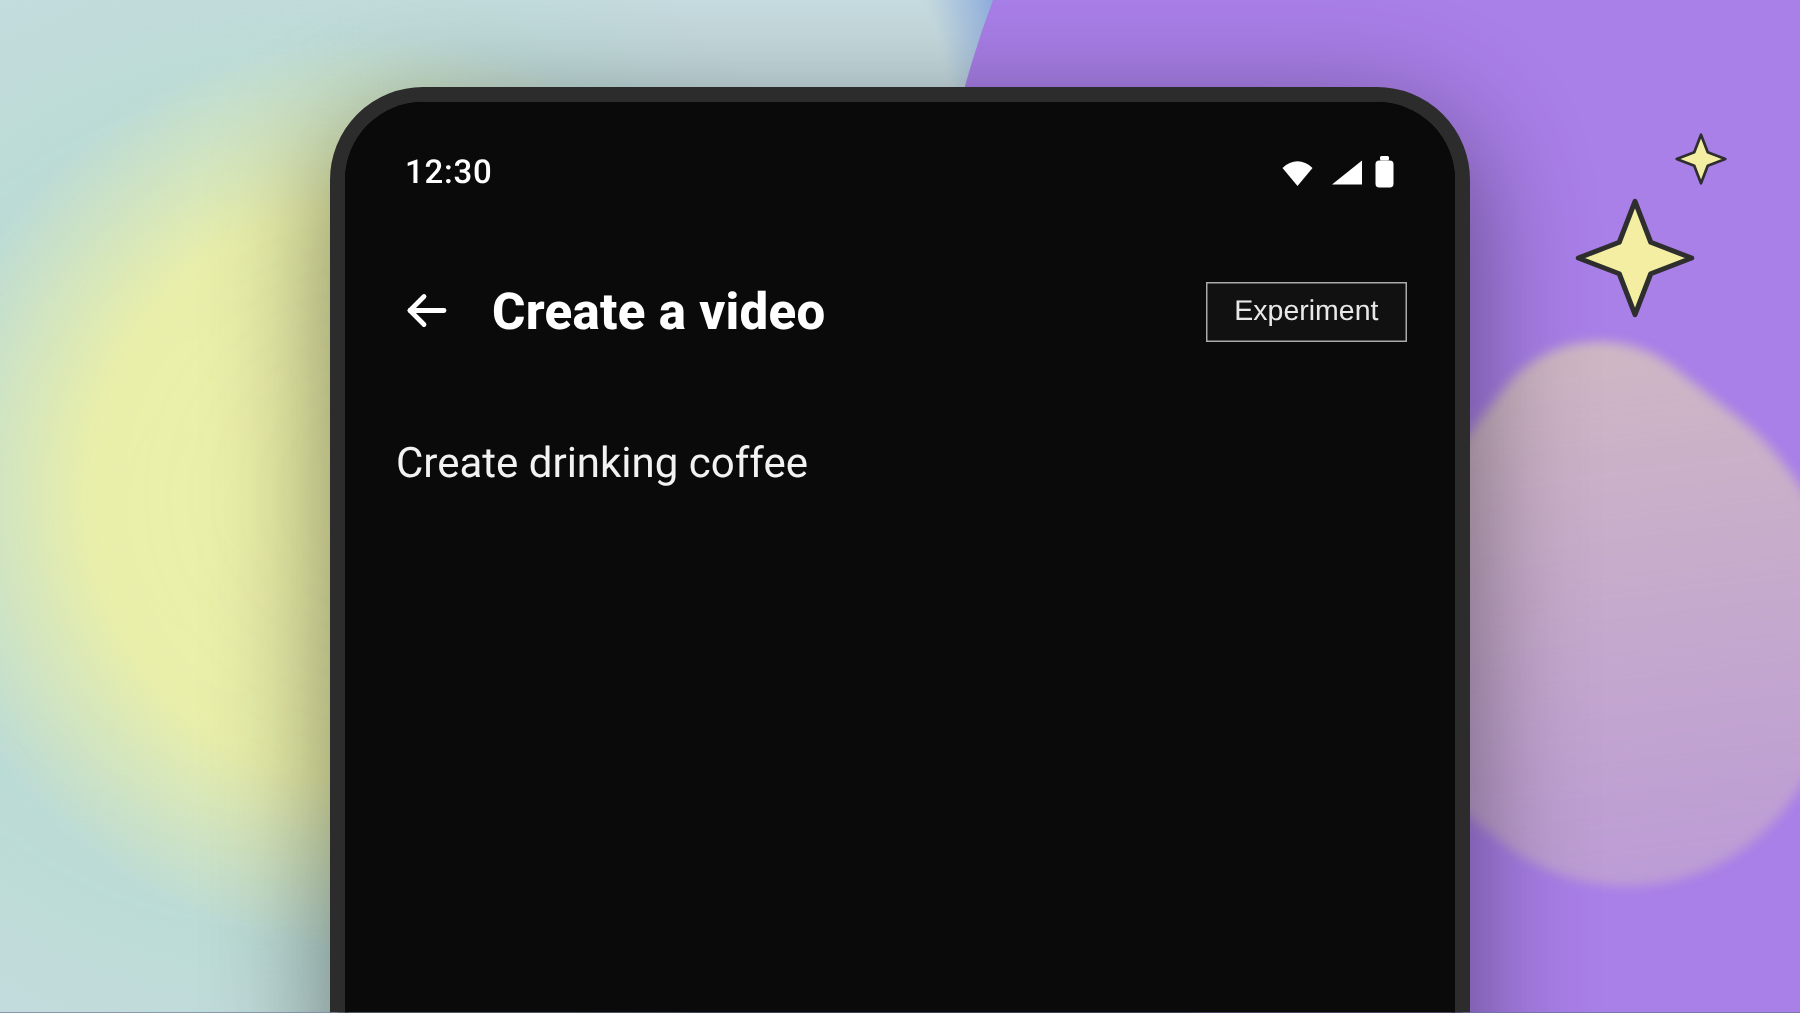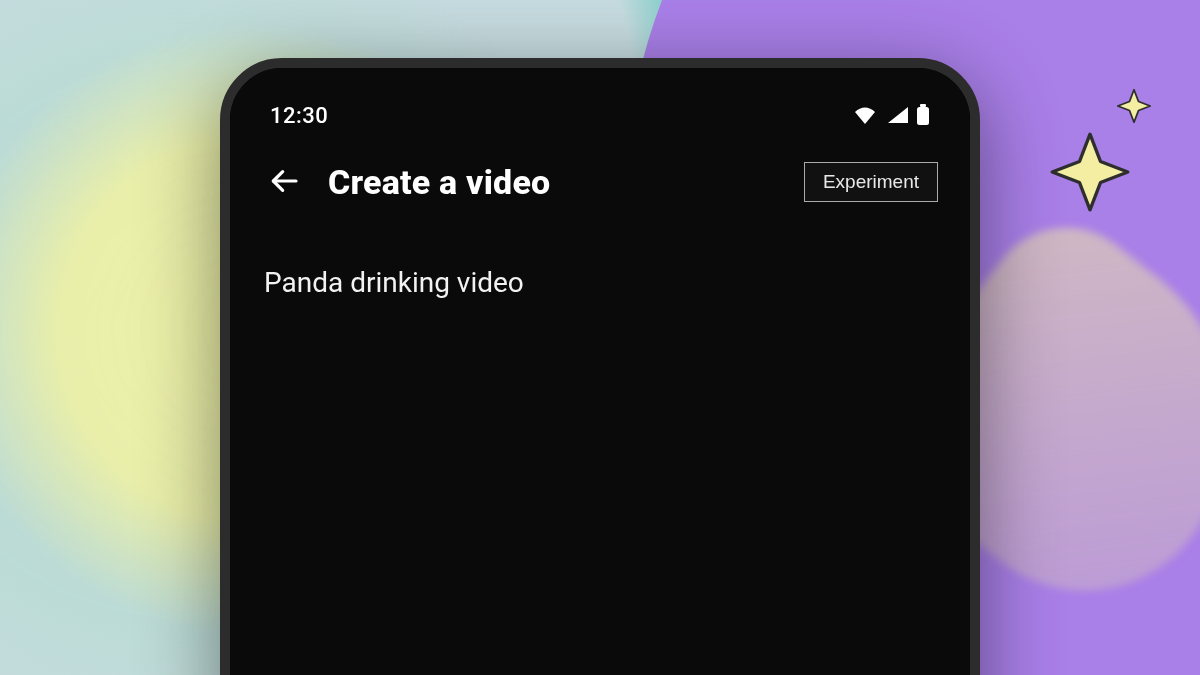--- a/index.html
+++ b/index.html
@@ -2,21 +2,21 @@
 <html><head>
 <meta charset="utf-8">
 <style>
   * { margin: 0; padding: 0; box-sizing: border-box; }
   html, body { width: 1200px; height: 675px; overflow: hidden; font-family: -apple-system, BlinkMacSystemFont, "Segoe UI", Roboto, Helvetica, Arial, sans-serif; }
 
   .canvas {
     position: relative;
     width: 1200px;
     height: 675px;
-    background: #14b8a6;
+    background: #1d4ed8;
     overflow: hidden;
   }
 
   
   .swoosh {
     position: absolute;
     border-radius: 50%;
   }
   .swoosh-blue {
     width: 1600px; height: 1600px;
@@ -102,21 +102,21 @@
     letter-spacing: 0.5px;
   }
   .status-icons {
     display:flex;
     align-items:center;
     gap: 8px;
   }
   .status-icons svg { display:block; }
 
   .title-row {
-    margin-top: 22px;
+    margin-top: 48px;
     display:flex;
     align-items:center;
     gap: 22px;
     padding: 0 4px;
   }
   .back-btn {
     width: 44px; height:44px;
     display:flex; align-items:center; justify-content:center;
     border:none; background:transparent; color:#fff;
     cursor:pointer;
@@ -203,19 +203,19 @@
               <line x1="21" y1="12" x2="4" y2="12"></line>
               <polyline points="11 5 4 12 11 19"></polyline>
             </svg>
           </span>
         </button>
         <div class="title-text">Create a video</div>
         <button class="badge">Experiment</button>
       </div>
 
       <div class="prompt-area">
-        <div class="prompt-text">Panda drinking video</div>
+        <div class="prompt-text">Create drinking coffee</div>
       </div>
 
     </div>
   </div>
 
 </div>
 
 </body></html>

